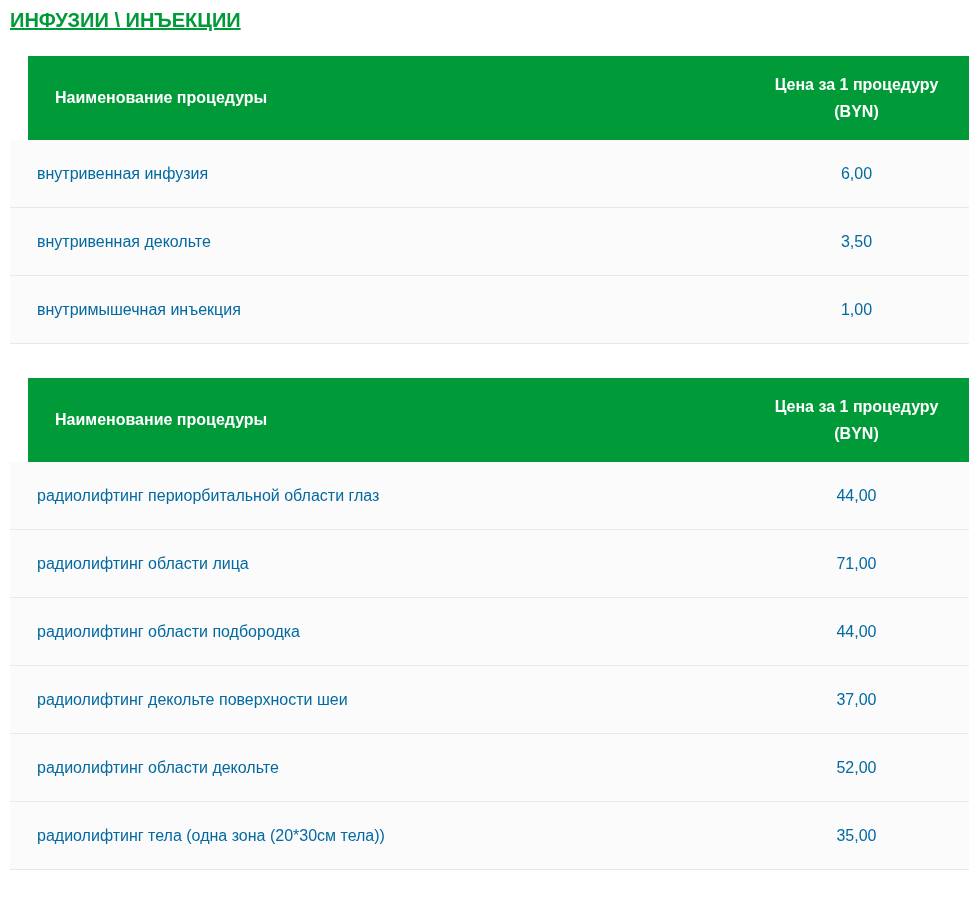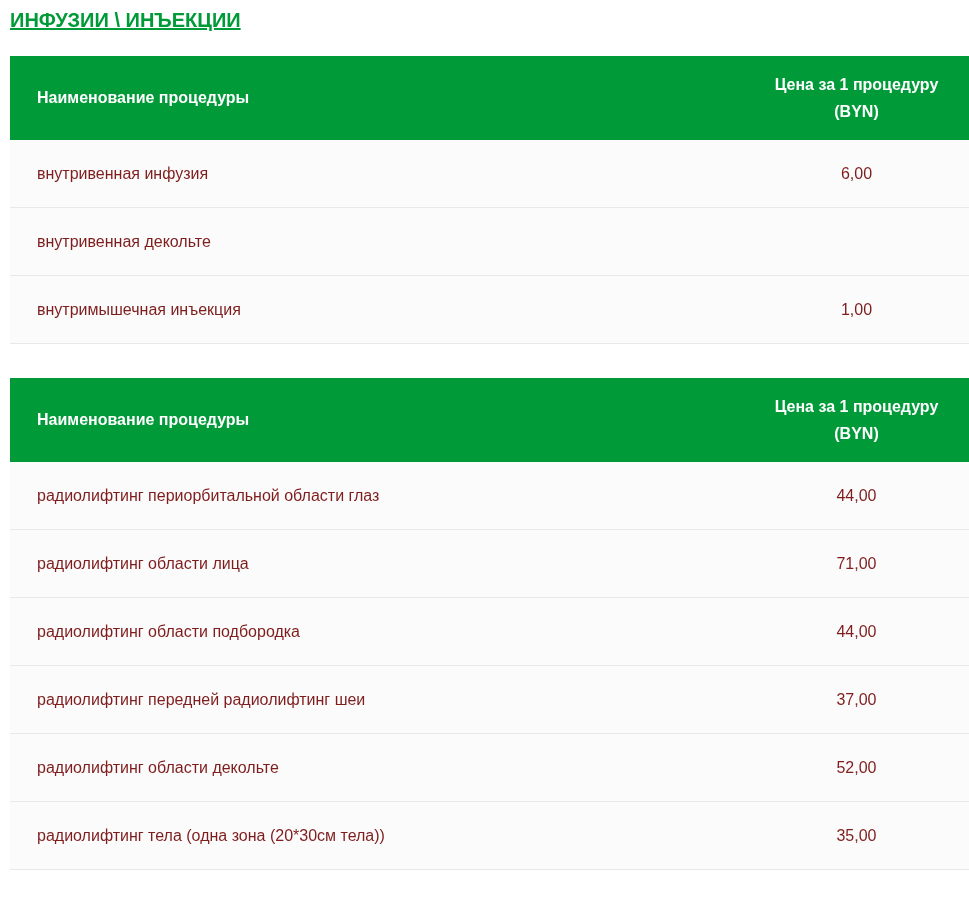--- a/index.html
+++ b/index.html
@@ -30,20 +30,21 @@
     width: 959px;
   }
   .thead {
     display: flex;
     align-items: center;
     background: var(--green, #019A39);
     color: #ffffff;
     height: 84px;
     font-weight: 700;
     font-size: 16px;
+    margin-left: 18px;
   }
   .cell-name {
     flex: 1 1 auto;
     padding-left: 27px;
     min-width: 0;
   }
   .cell-price {
     flex: 0 0 225px;
     width: 225px;
     text-align: center;
@@ -52,21 +53,21 @@
     display: block;
     line-height: 27px;
   }
   .tr {
     display: flex;
     align-items: center;
     height: 67px;
     background: #fbfbfb;
     border-bottom: 1px solid #e9e9e9;
     font-size: 16px;
-    color: #7f1d1d;
+    color: #0369a1;
   }
 </style>
 </head>
 <body>
 
 <div class="page">
 
   <div class="section">
     <h2 class="section-title">ИНФУЗИИ \ ИНЪЕКЦИИ</h2>
     <div class="price-table">
@@ -76,20 +77,21 @@
           <span>Цена за 1 процедуру</span>
           <span>(BYN)</span>
         </div>
       </div>
       <div class="tr">
         <div class="cell-name">внутривенная инфузия</div>
         <div class="cell-price">6,00</div>
       </div>
       <div class="tr">
         <div class="cell-name">внутривенная декольте</div>
+        <div class="cell-price">3,50</div>
       </div>
       <div class="tr">
         <div class="cell-name">внутримышечная инъекция</div>
         <div class="cell-price">1,00</div>
       </div>
     </div>
   </div>
 
   <div class="section">
     <div class="price-table">
@@ -106,21 +108,21 @@
       </div>
       <div class="tr">
         <div class="cell-name">радиолифтинг области лица</div>
         <div class="cell-price">71,00</div>
       </div>
       <div class="tr">
         <div class="cell-name">радиолифтинг области подбородка</div>
         <div class="cell-price">44,00</div>
       </div>
       <div class="tr">
-        <div class="cell-name">радиолифтинг передней радиолифтинг шеи</div>
+        <div class="cell-name">радиолифтинг декольте поверхности шеи</div>
         <div class="cell-price">37,00</div>
       </div>
       <div class="tr">
         <div class="cell-name">радиолифтинг области декольте</div>
         <div class="cell-price">52,00</div>
       </div>
       <div class="tr">
         <div class="cell-name">радиолифтинг тела (одна зона (20*30см тела))</div>
         <div class="cell-price">35,00</div>
       </div>

